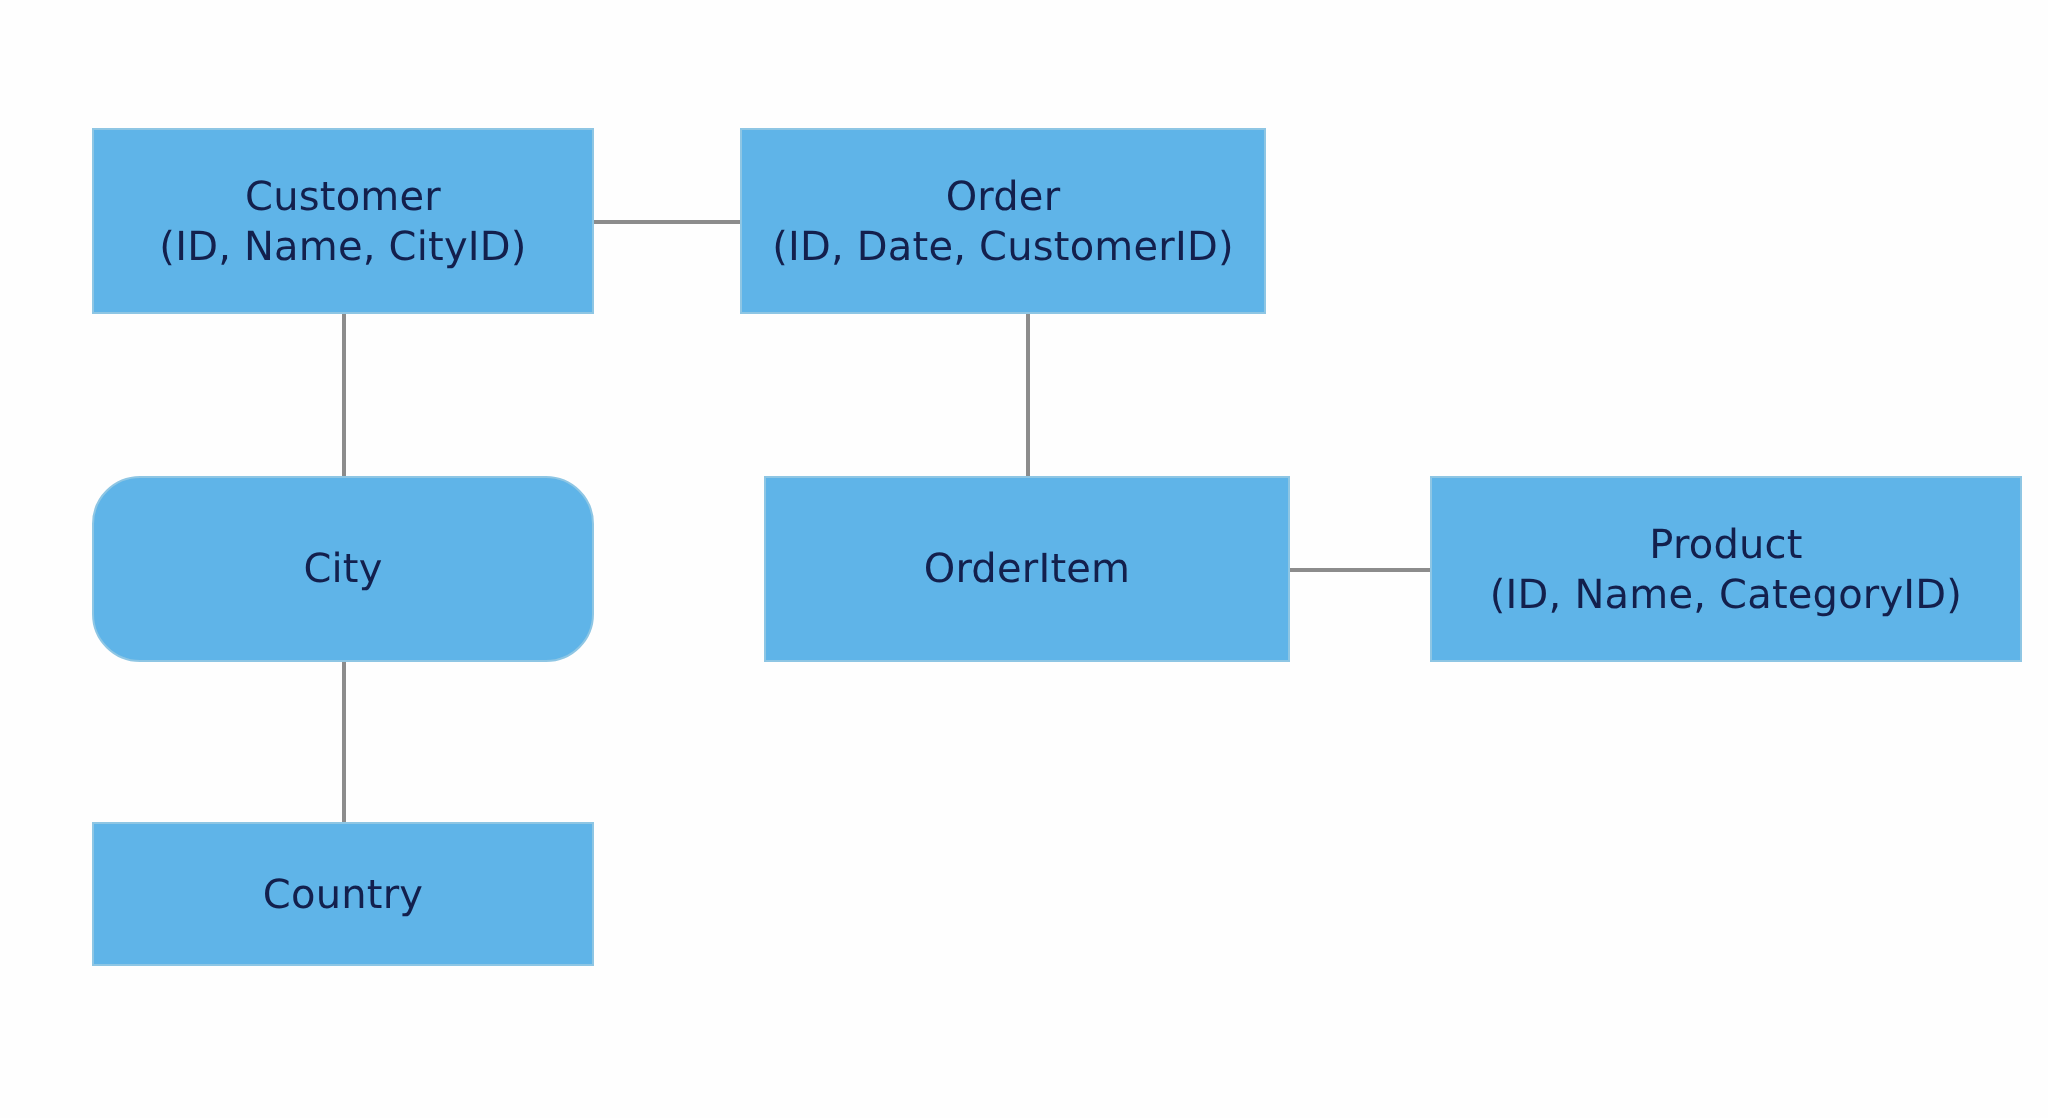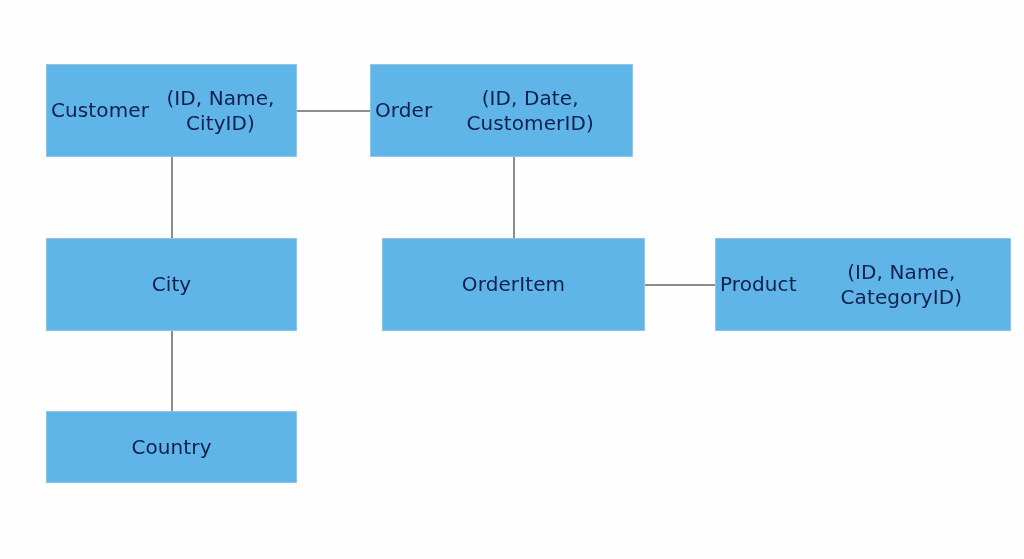--- a/index.html
+++ b/index.html
@@ -28,20 +28,21 @@
   }
   .connector.v {
     width: 2px;
   }
   .entity {
     position: absolute;
     box-sizing: border-box;
     background: #5fb4e8;
     border: 1px solid #8ec6e4;
     display: flex;
+    flex-direction: column;
     align-items: center;
     justify-content: center;
     z-index: 2;
     color: #13204d;
     line-height: 1.22;
     text-align: center;
     padding: 0 4px;
   }
   .entity .ent-name {
     font-size: 20px;
@@ -66,21 +67,21 @@
   <div class="entity" style="left:46px; top:64px; width:251px; height:93px;">
     <div class="ent-name">Customer</div>
     <div class="ent-attrs">(ID, Name, CityID)</div>
   </div>
 
   <div class="entity" style="left:370px; top:64px; width:263px; height:93px;">
     <div class="ent-name">Order</div>
     <div class="ent-attrs">(ID, Date, CustomerID)</div>
   </div>
 
-  <div class="entity" style="left:46px; top:238px; width:251px; height:93px;">
+  <div class="entity" style="left:46px; top:238px; width:251px; height:93px;border-radius:24px;">
     <div class="ent-name">City</div>
   </div>
 
   <div class="entity" style="left:382px; top:238px; width:263px; height:93px;gap:28px;">
     <div class="ent-name">OrderItem</div>
   </div>
 
   <div class="entity" style="left:715px; top:238px; width:296px; height:93px;">
     <div class="ent-name">Product</div>
     <div class="ent-attrs">(ID, Name, CategoryID)</div>

